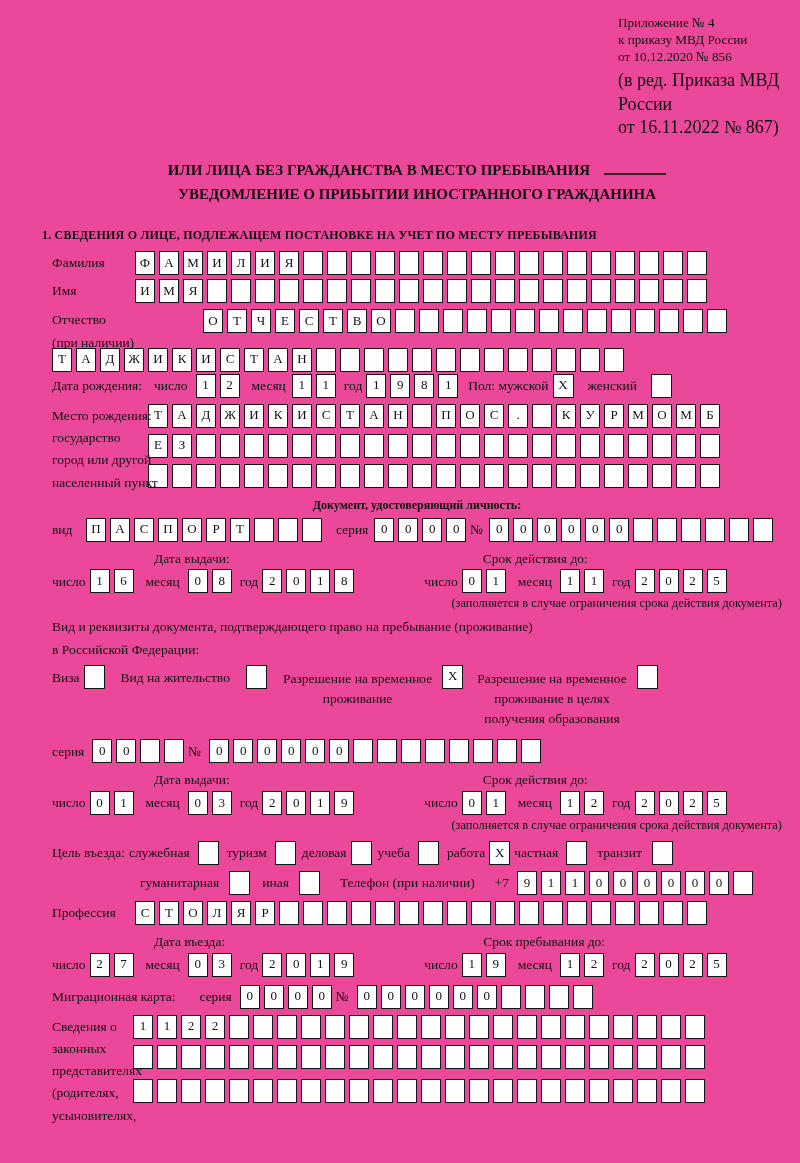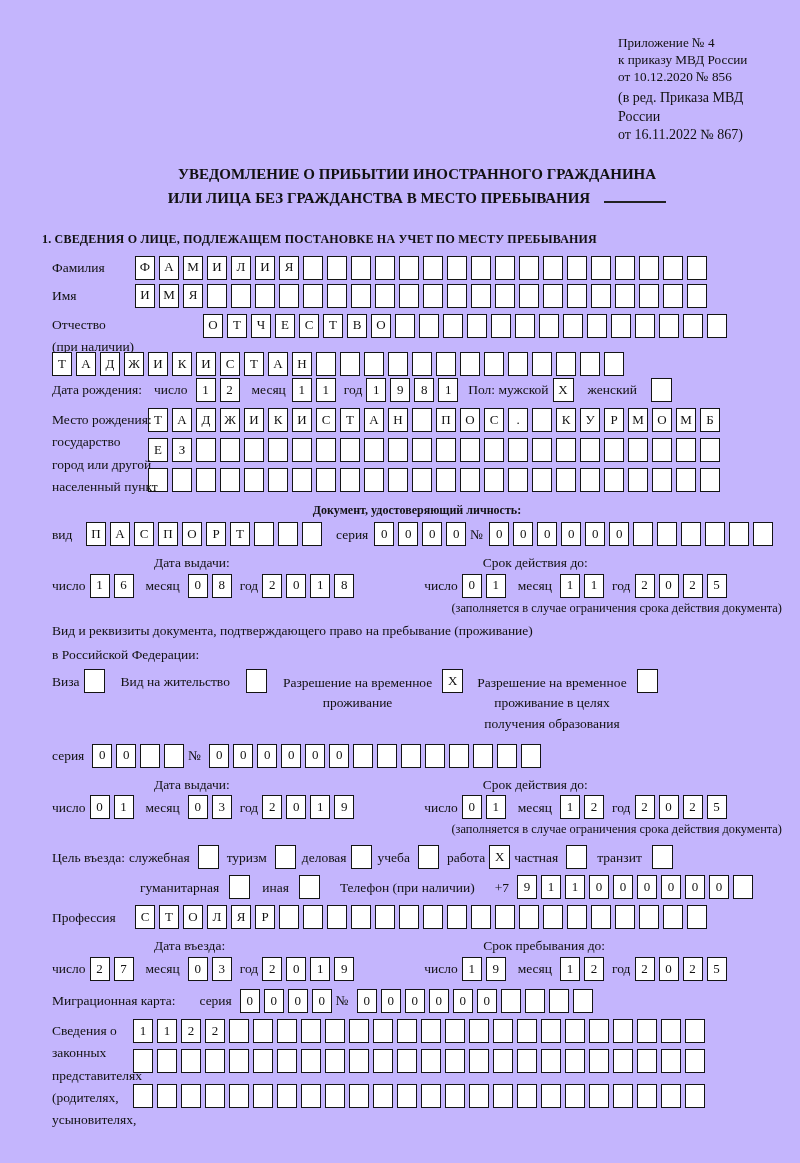--- a/index.html
+++ b/index.html
@@ -1,25 +1,25 @@
 <!DOCTYPE html>
 <html><head>
 <meta charset="utf-8">
 <style>
   html,body{margin:0;padding:0;background:#fff;}
   .page{
     width:800px;height:1163px;box-sizing:border-box;
-    padding:34px 18px 0 52px;
-    background:#c4b5fd;color:#111;
+    padding:14px 18px 0 52px;
+    background:#ec4899;color:#111;
     font-family:"Liberation Serif","DejaVu Serif",serif;
     font-size:13.5px;line-height:1.3;
     position:relative;overflow:hidden;
   }
   .annex{margin-left:566px;font-size:13.2px;line-height:1.3;}
-  .annex-note{font-size:14px;margin-top:4px;line-height:1.3;}
+  .annex-note{font-size:18px;margin-top:4px;line-height:1.3;}
   .forma{text-align:right;padding-right:16px;font-weight:bold;font-size:14.5px;letter-spacing:.5px;margin-top:16px;}
   .title{text-align:center;font-weight:bold;font-size:15px;line-height:1.6;margin-top:18px;}
   .title-underline{display:inline-block;width:62px;border-bottom:2px solid #222;margin-left:14px;}
   .section-heading{font-weight:bold;font-size:12px;margin-top:22px;margin-left:-10px;letter-spacing:.2px;}
   .row{display:flex;align-items:center;flex:none;}
   .top{align-items:flex-start;}
   .cells{display:inline-flex;flex:none;}
   .cell{
     box-sizing:border-box;flex:none;
     width:20px;height:24px;border:1.5px solid #141414;margin-right:4px;
@@ -49,24 +49,24 @@
     <div>к приказу МВД России</div>
     <div>от 10.12.2020 № 856</div>
     <div class="annex-note">
       <div>(в ред. Приказа МВД России</div>
       <div>от 16.11.2022 № 867)</div>
     </div>
   </div>
 
 
   <div class="title">
-    <div>УВЕДОМЛЕНИЕ О ПРИБЫТИИ ИНОСТРАННОГО ГРАЖДАНИНА</div>
     <div>
       <span>ИЛИ ЛИЦА БЕЗ ГРАЖДАНСТВА В МЕСТО ПРЕБЫВАНИЯ</span><span class="title-underline"></span>
     </div>
+    <div>УВЕДОМЛЕНИЕ О ПРИБЫТИИ ИНОСТРАННОГО ГРАЖДАНИНА</div>
   </div>
 
   <div class="section-heading">1. СВЕДЕНИЯ О ЛИЦЕ, ПОДЛЕЖАЩЕМ ПОСТАНОВКЕ НА УЧЕТ ПО МЕСТУ ПРЕБЫВАНИЯ</div>
 
   <div class="row mt18">
     <span class="lbl" style="width:83px;">Фамилия</span>
     <span class="cells">
         <span class="cell">Ф</span>
         <span class="cell">А</span>
         <span class="cell">М</span>

